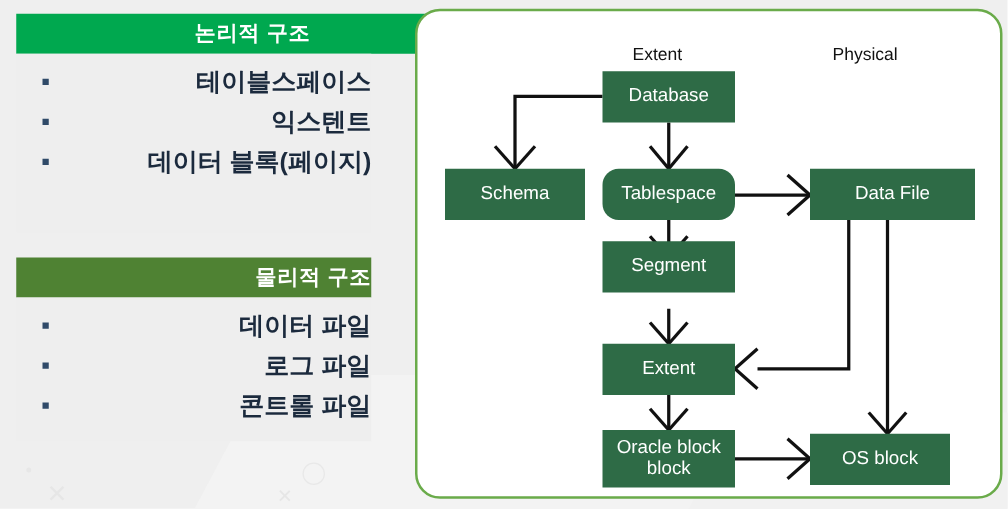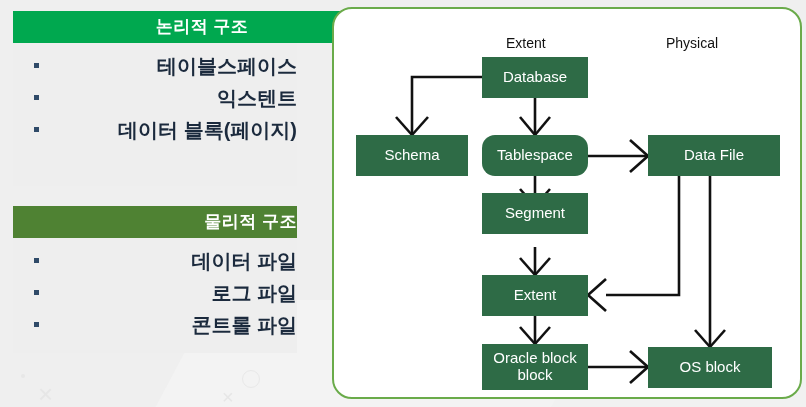--- a/index.html
+++ b/index.html
@@ -251,16 +251,16 @@
     <div class="node" style="left:148px; top:126px; width:106px; height:41px;border-radius:13px;">Tablespace</div>
 
     <div class="node" style="left:314px; top:126px; width:132px; height:41px;">Data File</div>
 
     <div class="node" style="left:148px; top:184px; width:106px; height:41px;">Segment</div>
 
     <div class="node" style="left:148px; top:266px; width:106px; height:41px;">Extent</div>
 
     <div class="node" style="left:148px; top:335px; width:106px; height:46px;">Oracle block block</div>
 
-    <div class="node" style="left:314px; top:338px; width:124px; height:41px;">OS block</div>
+    <div class="node" style="left:314px; top:338px; width:112px; height:41px;">OS block</div>
 
   </div>
 </div>
 
 </body></html>

